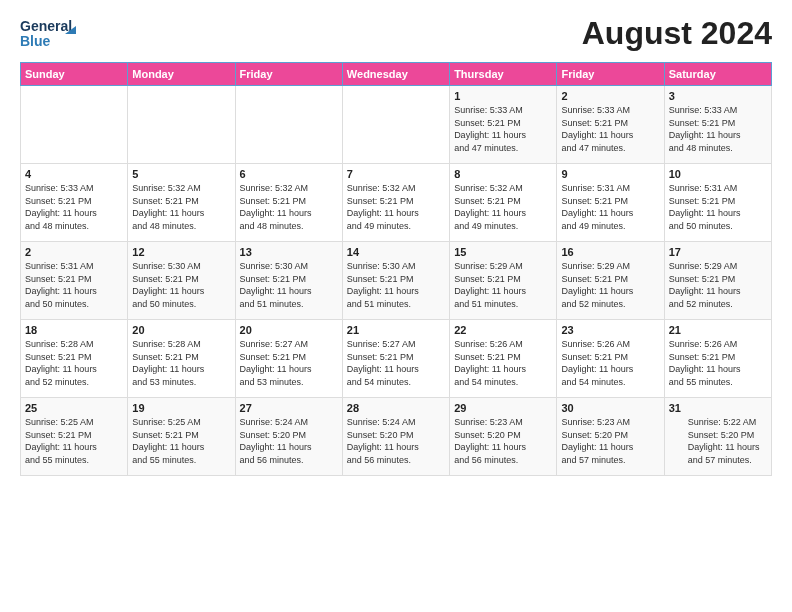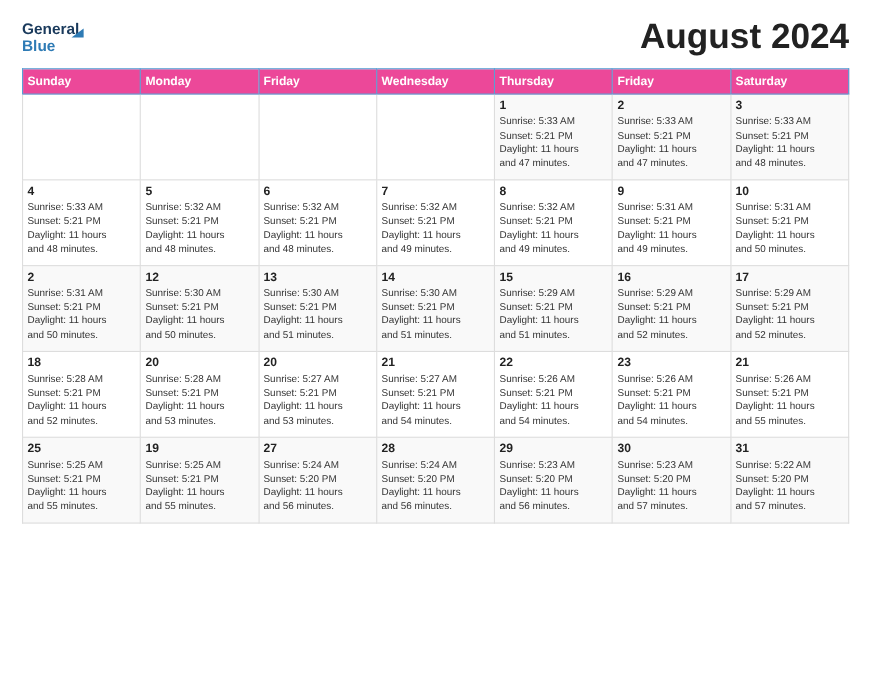--- a/index.html
+++ b/index.html
@@ -336,21 +336,21 @@
           </td>
           <td>
             <span class="day-num">30</span>
             <div class="day-info" style="white-space: pre-line;">Sunrise: 5:23 AM
 Sunset: 5:20 PM
 Daylight: 11 hours
 and 57 minutes.</div>
           </td>
           <td>
             <span class="day-num">31</span>
-            <div class="day-info" style="white-space: pre-line;">Sunrise: 5:22 AM
+            <div class="day-info" style="white-space: pre-line; margin-left: 19px;">Sunrise: 5:22 AM
 Sunset: 5:20 PM
 Daylight: 11 hours
 and 57 minutes.</div>
           </td>
         </tr>
       </tbody>
   </table>
 </div>
 
 </body></html>

